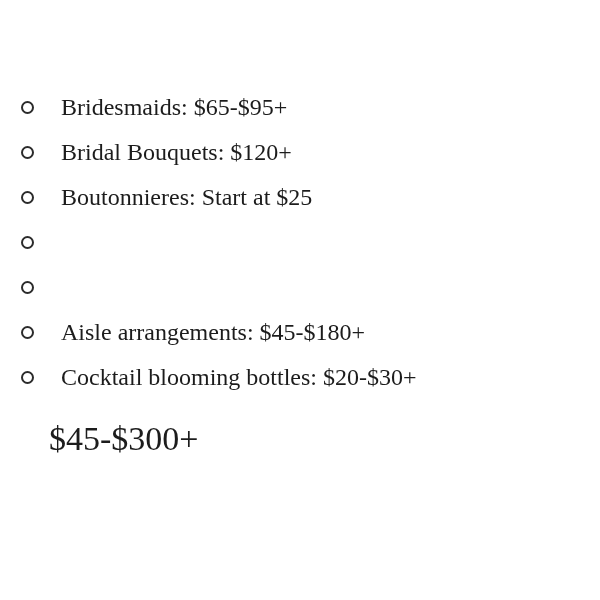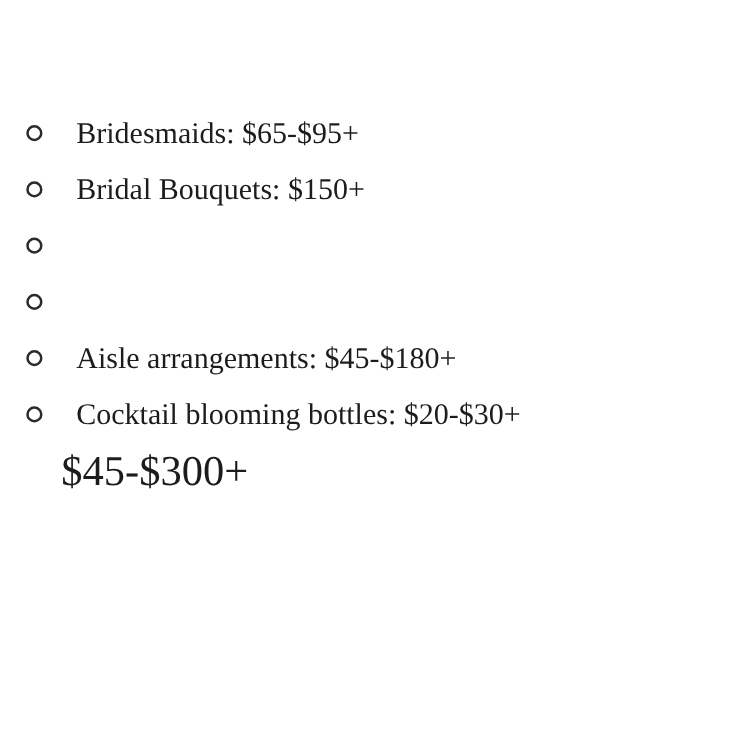--- a/index.html
+++ b/index.html
@@ -46,36 +46,40 @@
   }
   .item-text {
     white-space: nowrap;
   }
   .continuation {
     font-size: 34px;
     line-height: 45px;
     color: #1c1c1c;
     padding-left: 28px;
     white-space: nowrap;
+    margin-top: 16px;
   }
 </style>
 </head>
 <body>
 
 <div class="doc">
   <div class="price-list">
 
     <div class="row">
       <span class="bullet"></span><span class="item-text">Bridesmaids: $65-$95+</span>
     </div>
 
     <div class="row">
-      <span class="bullet"></span><span class="item-text">Bridal Bouquets: $150+</span>
+      <span class="bullet"></span><span class="item-text">Bridal Bouquets: $120+</span>
     </div>
 
+    <div class="row">
+      <span class="bullet"></span><span class="item-text">Boutonnieres: Start at $25</span>
+    </div>
 
     <div class="row">
       <span class="bullet"></span>
     </div>
 
     <div class="row">
       <span class="bullet"></span>
     </div>
 
     <div class="row">

